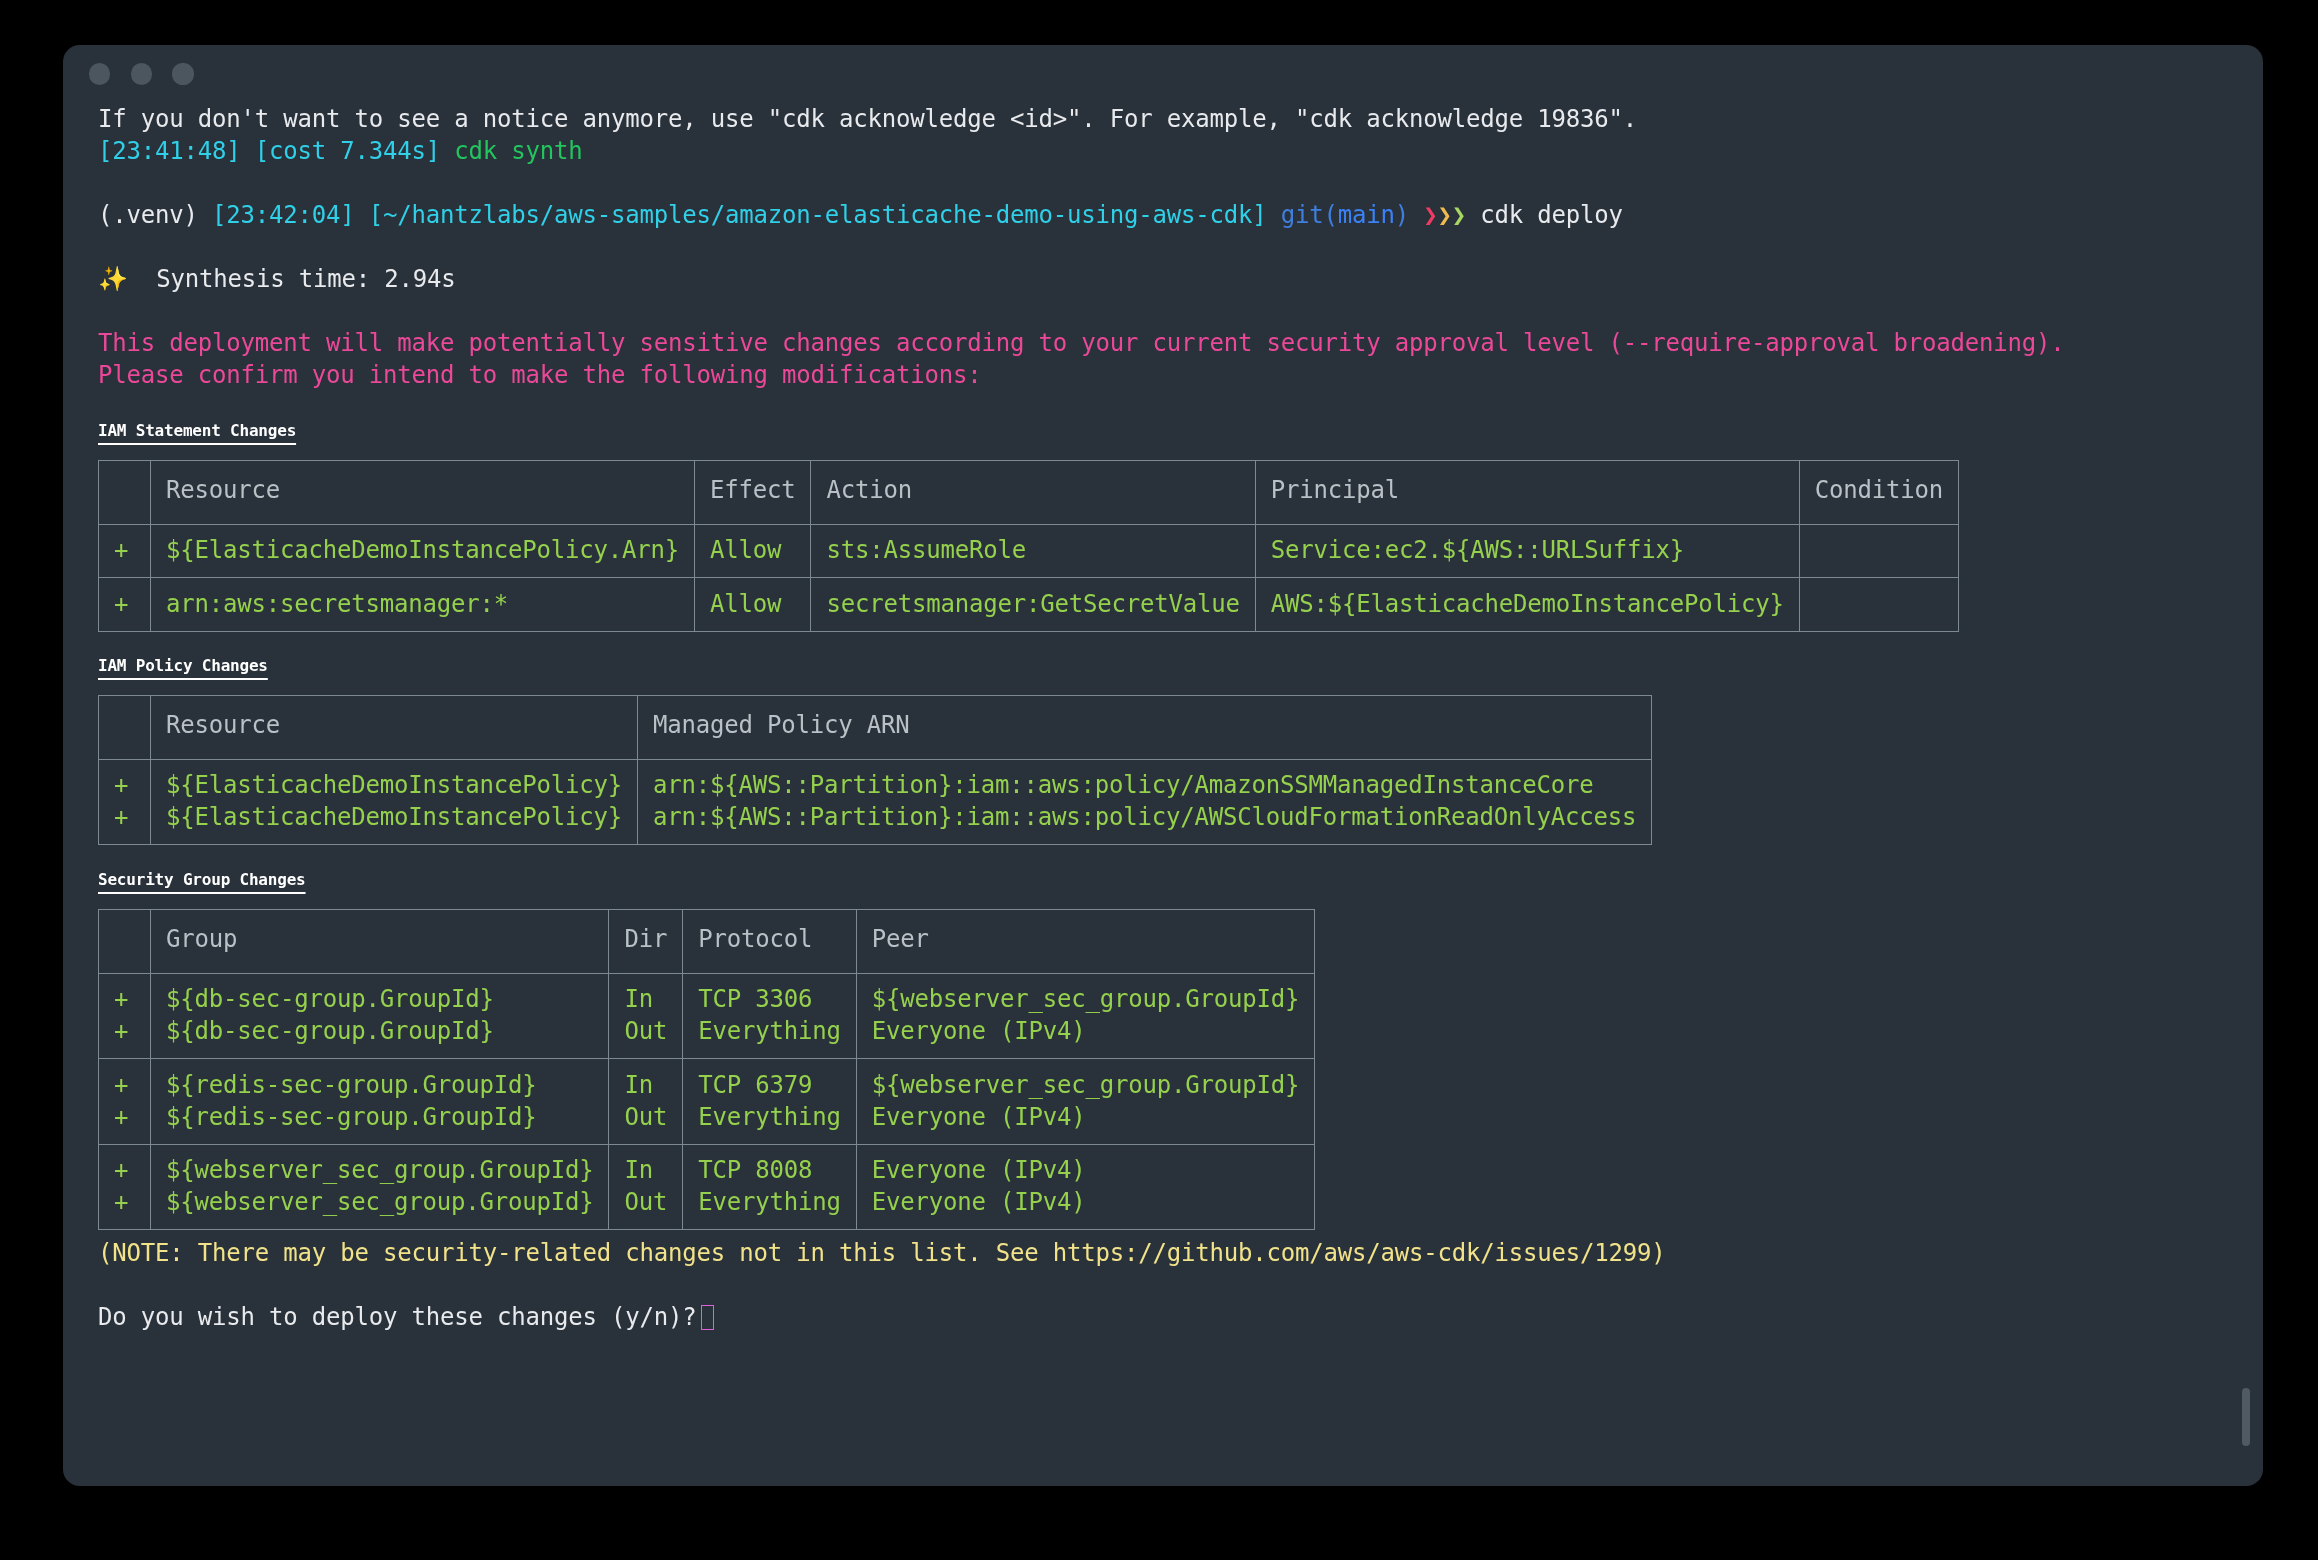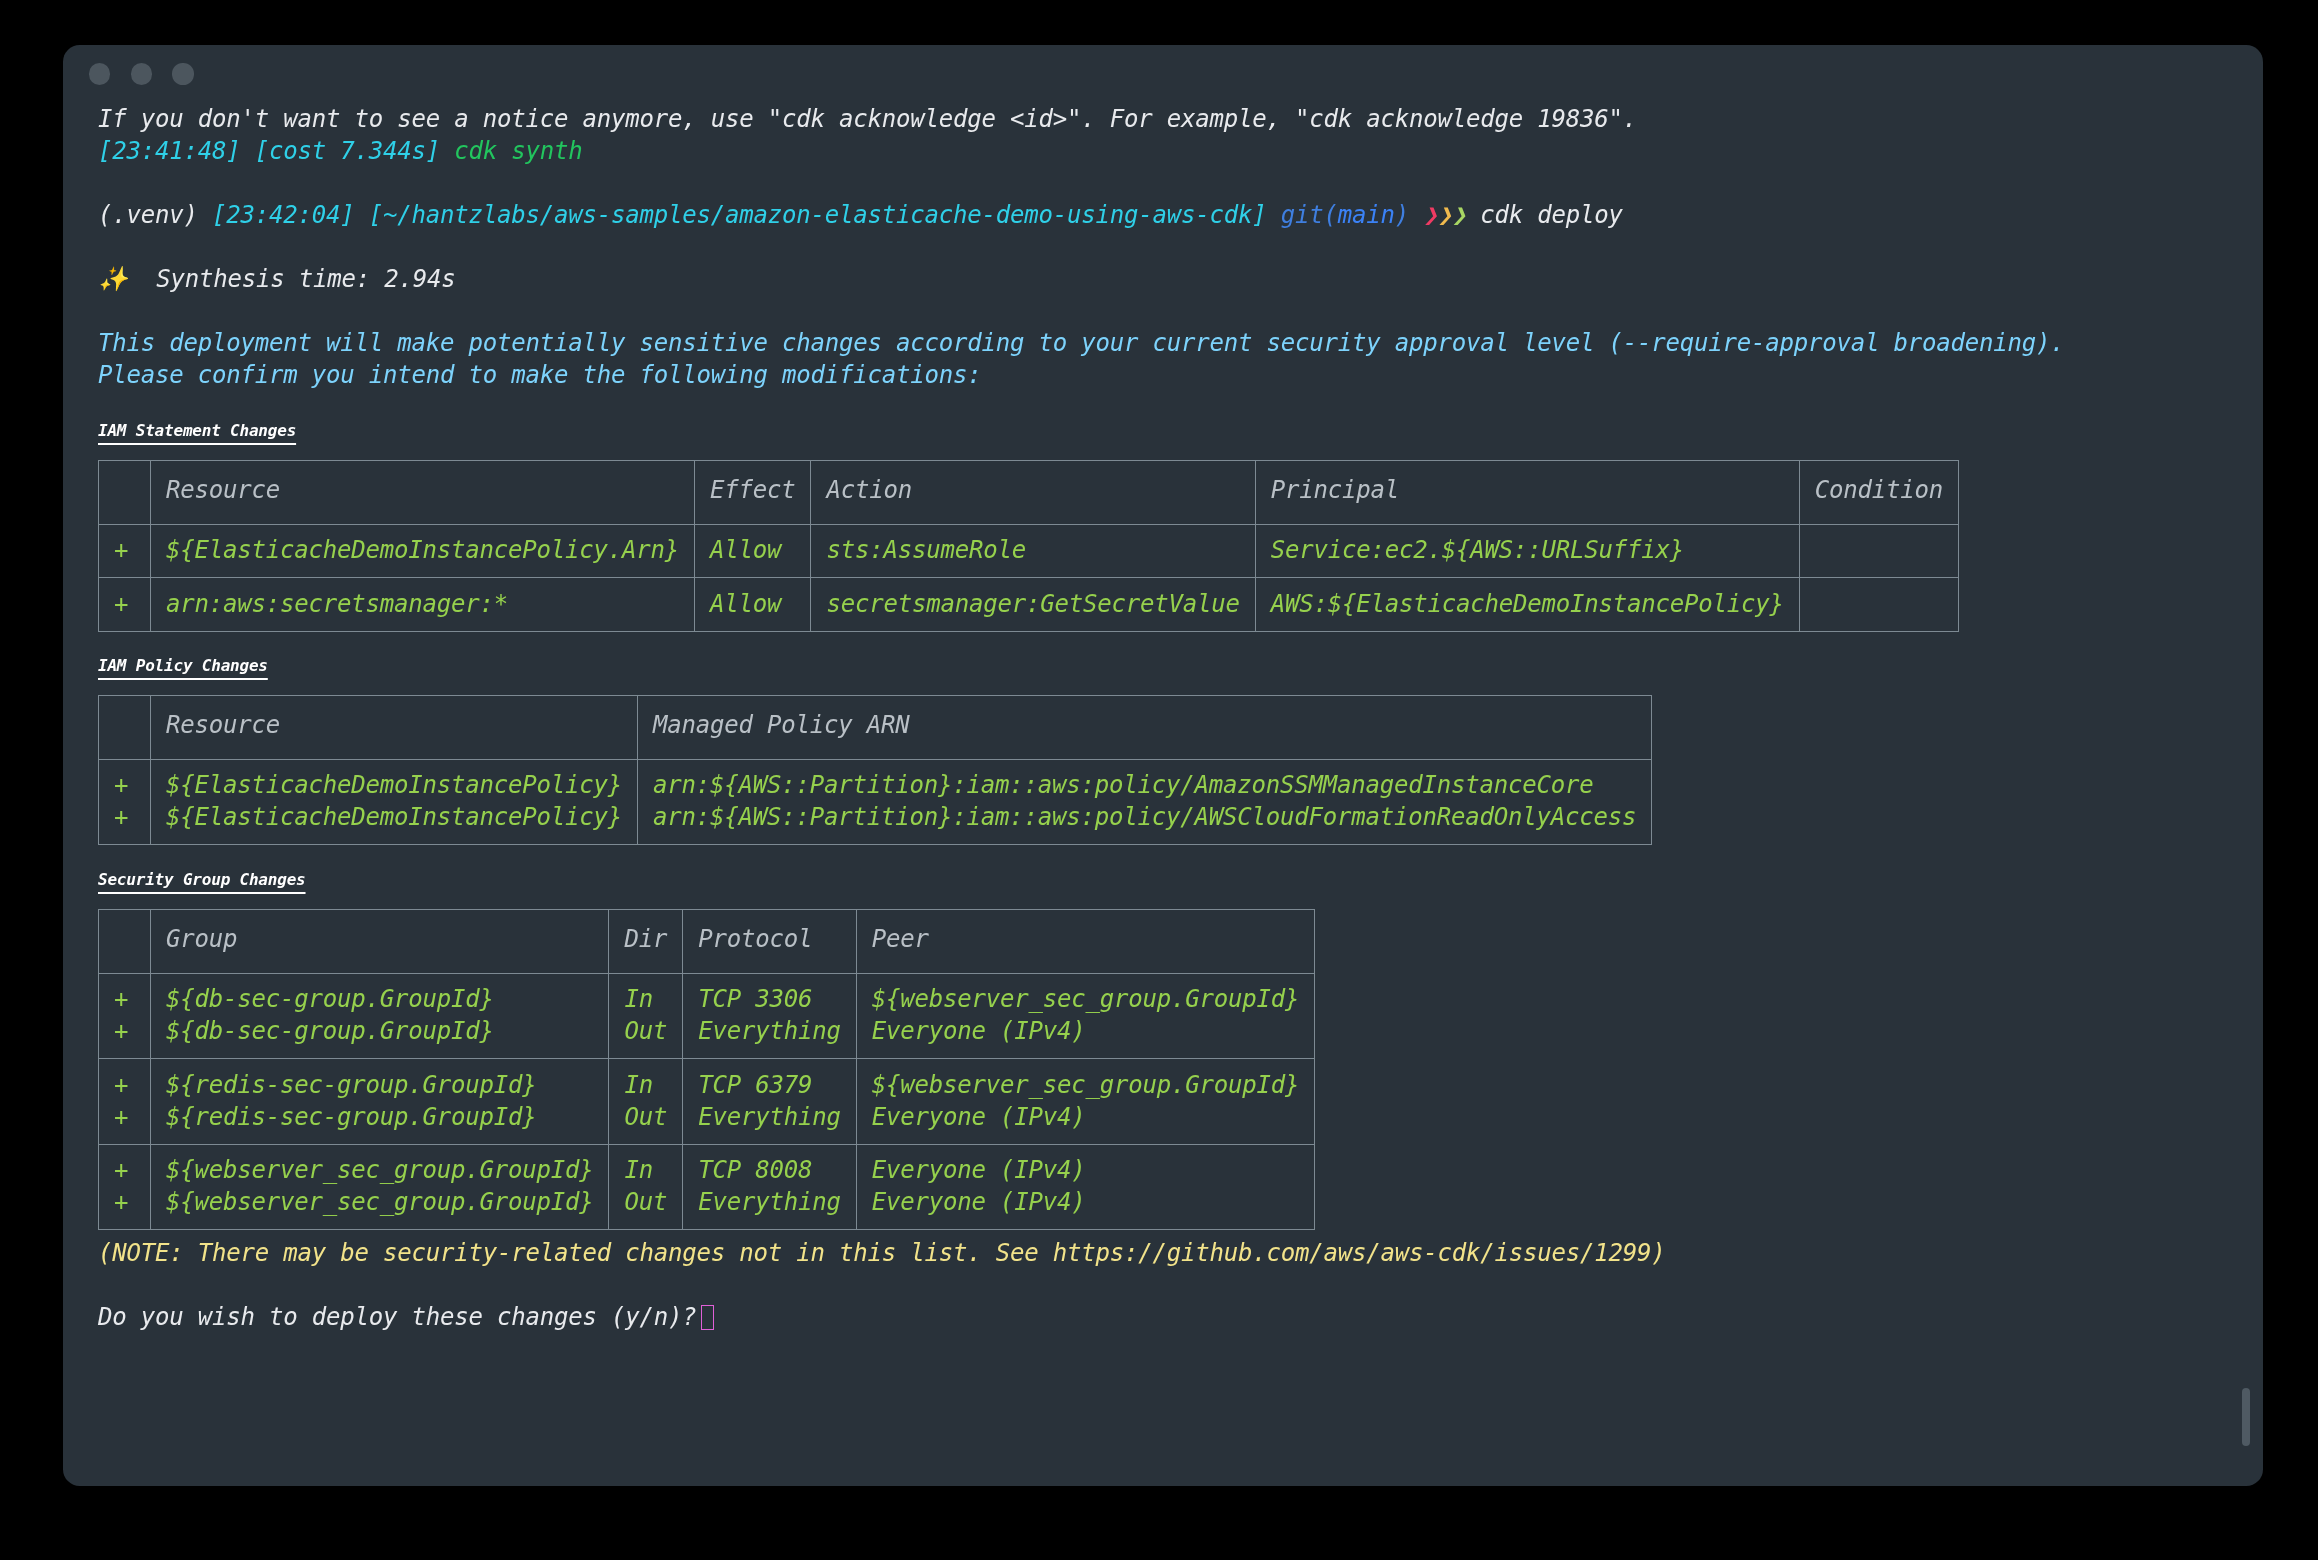--- a/index.html
+++ b/index.html
@@ -45,30 +45,29 @@
     background: #4c565e;
   }
 
   .term-body {
     padding: 0 35px 0 35px;
     font-family: "DejaVu Sans Mono", "Liberation Mono", monospace;
     font-size: 24px;
     line-height: 32px;
     color: #e6e9ec;
     letter-spacing: -0.2px;
-    font-style: italic;
   }
 
   .line { white-space: pre; }
   .blank { height: 32px; }
 
   .c-white  { color: #e8eaed; }
   .c-cyan   { color: #2fd0e8; }
   .c-green  { color: #22c55e; }
-  .c-yellow { color: #7dd3fc; }
+  .c-yellow { color: #ec4899; }
   .c-blue   { color: #3f7fe0; }
   .c-red    { color: #3b82f6; }
 
   .arrow1 { color: #ef3b63; }
   .arrow2 { color: #f0ba4e; }
   .arrow3 { color: #a8d663; }
 
   .section-title {
     margin-top: 13px;
     font-family: "DejaVu Sans Mono", "Liberation Mono", monospace;

